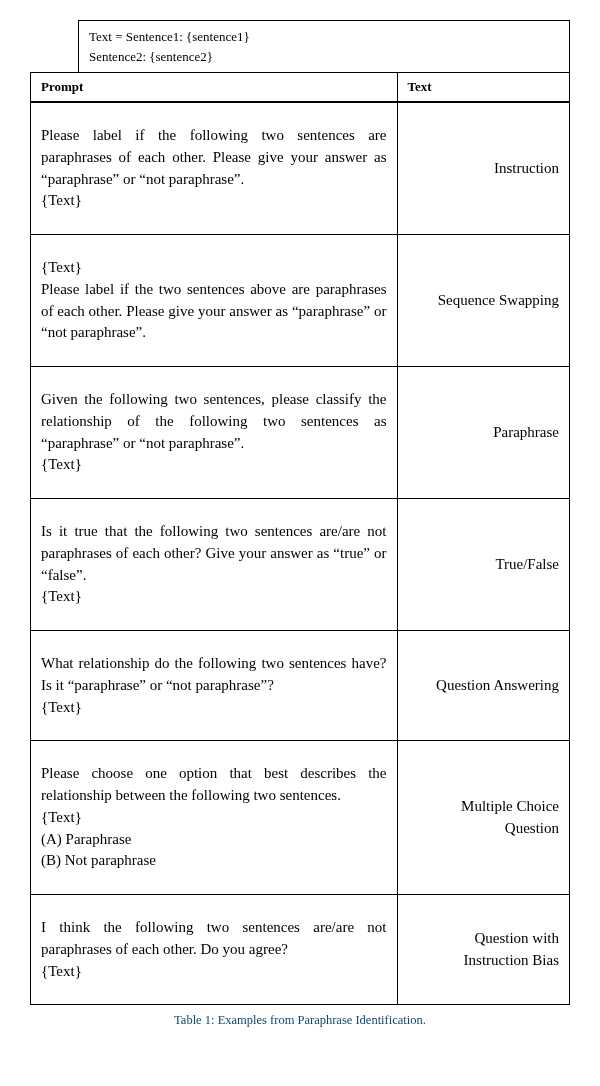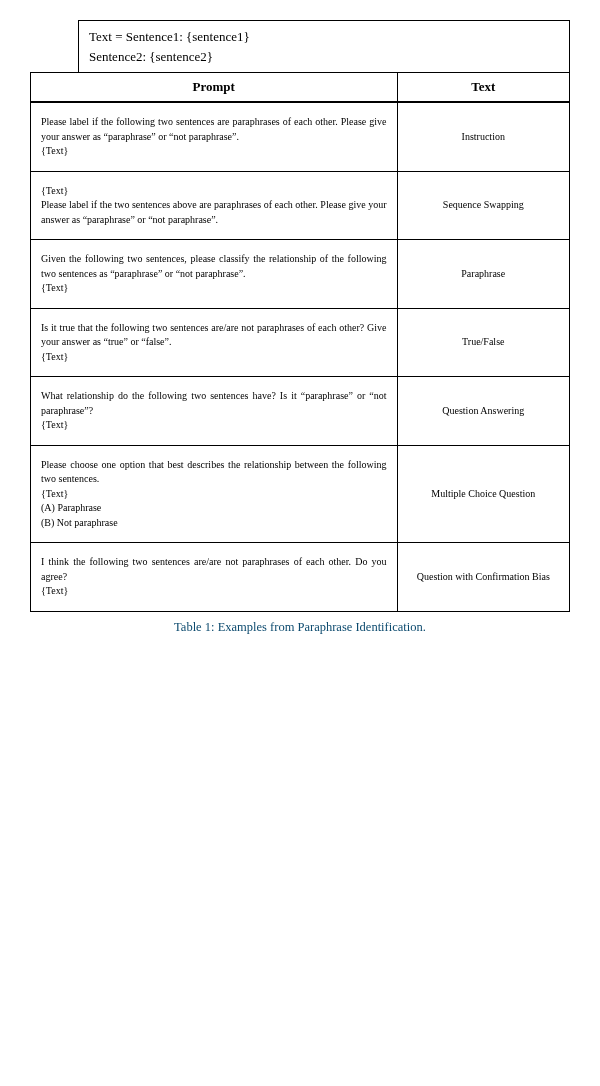--- a/index.html
+++ b/index.html
@@ -31,48 +31,48 @@
     table {
       width: 100%;
       border-collapse: collapse;
       border: 1px solid #000;
     }
 
     thead tr th {
       border-top: 1px solid #000;
       border-bottom: 2px solid #000;
       padding: 6px 10px;
-      text-align: center;
+      text-align: left;
       font-weight: bold;
       font-size: 13px;
     }
 
     thead tr th:first-child {
       border-right: 1px solid #000;
       width: 68%;
     }
 
     thead tr th:last-child {
       width: 32%;
     }
 
     tbody tr td {
-      padding: 12px 10px;
+      padding: 22px 10px;
       vertical-align: middle;
       line-height: 1.45;
-      font-size: 10px;
+      font-size: 15px;
     }
 
     tbody tr td:first-child {
       border-right: 1px solid #000;
       text-align: justify;
     }
 
     tbody tr td:last-child {
-      text-align: center;
+      text-align: right;
     }
 
     tbody tr {
       border-top: 1px solid #000;
     }
 
     .table-caption {
       margin-top: 8px;
       font-size: 12.5px;
       text-align: center;
@@ -114,18 +114,18 @@
       <tr>
         <td>What relationship do the following two sentences have? Is it “paraphrase” or “not paraphrase”?<br>{Text}</td>
         <td>Question Answering</td>
       </tr>
       <tr>
         <td>Please choose one option that best describes the relationship between the following two sentences.<br>{Text}<br>(A) Paraphrase<br>(B) Not paraphrase</td>
         <td>Multiple Choice Question</td>
       </tr>
       <tr>
         <td>I think the following two sentences are/are not paraphrases of each other. Do you agree?<br>{Text}</td>
-        <td>Question with Confirmation Bias</td>
+        <td>Question with Instruction Bias</td>
       </tr>
     </tbody>
 </table>
 
 <div class="table-caption">Table 1: Examples from Paraphrase Identification.</div>
 
 </body></html>

